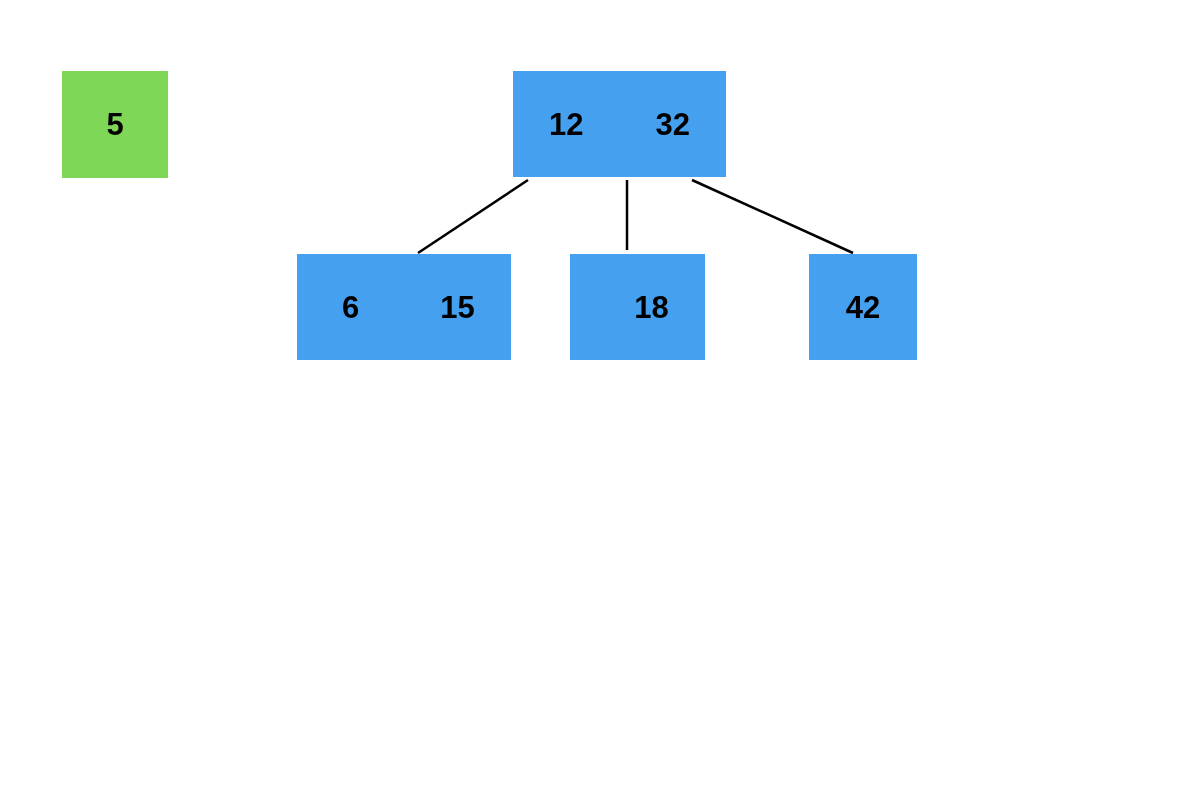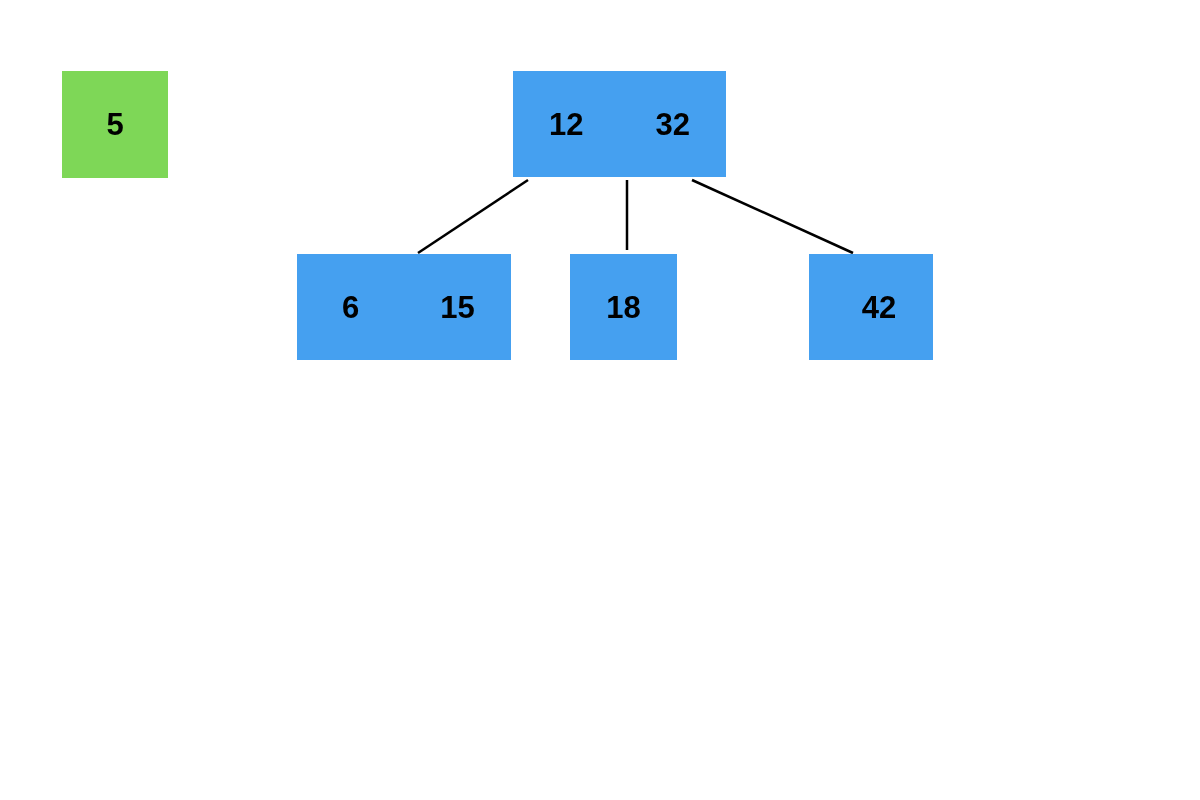--- a/index.html
+++ b/index.html
@@ -64,19 +64,19 @@
     <span>5</span>
   </div>
 <div class="node" style="left: 513px; top: 71px; width: 213px; height: 106px; background: rgb(69, 160, 240); color: rgb(0, 0, 0);">
       <span class="key">12</span>
       <span class="key">32</span>
     </div>
     <div class="node" style="left: 297px; top: 254px; width: 214px; height: 106px; background: rgb(69, 160, 240); color: rgb(0, 0, 0);">
       <span class="key">6</span>
       <span class="key">15</span>
     </div>
-    <div class="node" style="left: 570px; top: 254px; width: 107px; height: 106px; background: rgb(69, 160, 240); color: rgb(0, 0, 0);">
+    <div class="node" style="left: 570px; top: 254px; width: 107px; height: 106px; background: rgb(69, 160, 240); color: rgb(0, 0, 0); padding-left: 28px;">
       <span class="key">18</span>
     </div>
-    <div class="node" style="left: 809px; top: 254px; width: 108px; height: 106px; background: rgb(69, 160, 240); color: rgb(0, 0, 0); padding-left: 16px;">
+    <div class="node" style="left: 809px; top: 254px; width: 108px; height: 106px; background: rgb(69, 160, 240); color: rgb(0, 0, 0);">
       <span class="key">42</span>
     </div>
   </div>
 
 </body></html>

